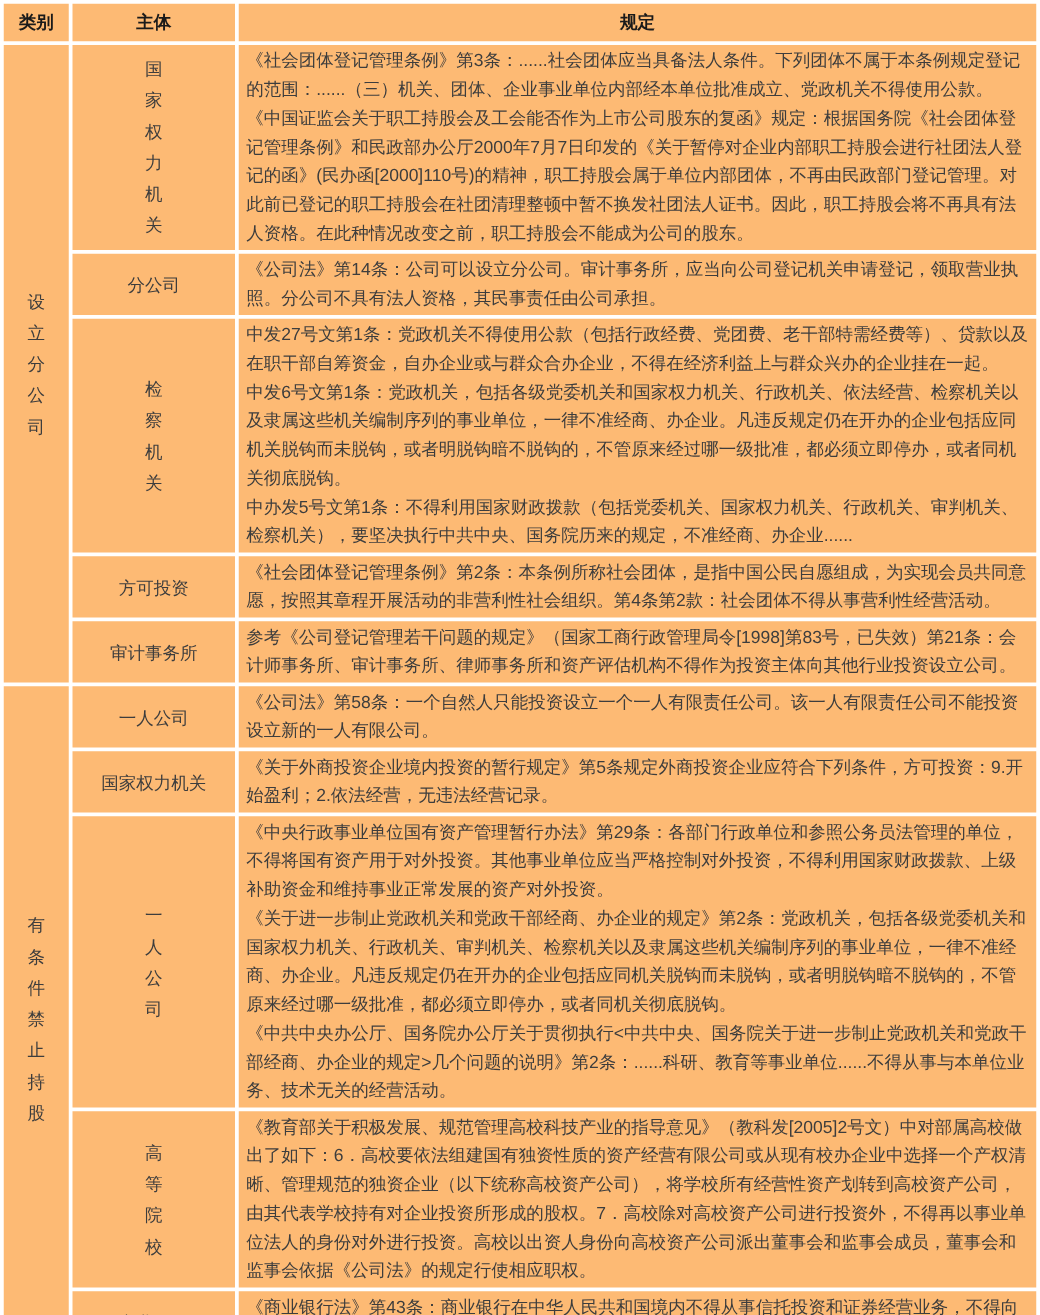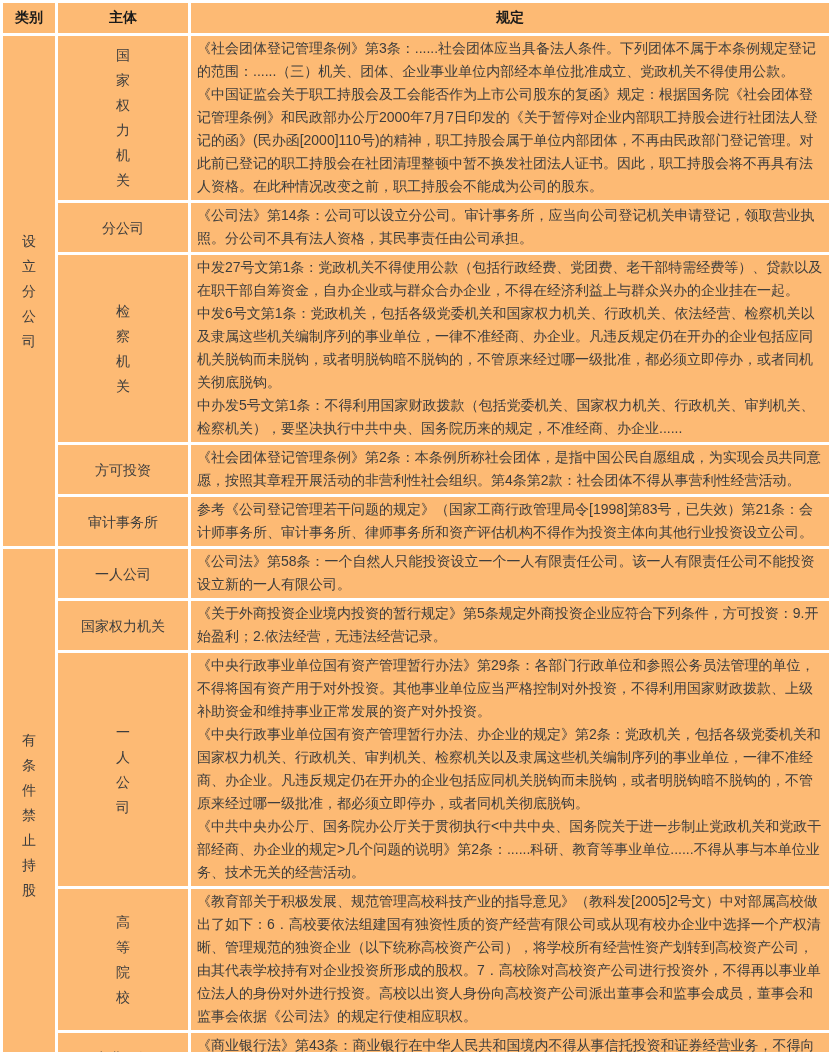--- a/index.html
+++ b/index.html
@@ -146,21 +146,21 @@
         <td class="cell-reg">
           <p>《关于外商投资企业境内投资的暂行规定》第5条规定外商投资企业应符合下列条件，方可投资：9.开始盈利；2.依法经营，无违法经营记录。</p>
         </td>
       </tr>
       <tr>
         <td class="cell-subject">
           <span class="vlabel">一人公司</span>
         </td>
         <td class="cell-reg">
           <p>《中央行政事业单位国有资产管理暂行办法》第29条：各部门行政单位和参照公务员法管理的单位，不得将国有资产用于对外投资。其他事业单位应当严格控制对外投资，不得利用国家财政拨款、上级补助资金和维持事业正常发展的资产对外投资。</p>
-          <p>《中央行政事业单位国有资产管理暂行办法、办企业的规定》第2条：党政机关，包括各级党委机关和国家权力机关、行政机关、审判机关、检察机关以及隶属这些机关编制序列的事业单位，一律不准经商、办企业。凡违反规定仍在开办的企业包括应同机关脱钩而未脱钩，或者明脱钩暗不脱钩的，不管原来经过哪一级批准，都必须立即停办，或者同机关彻底脱钩。</p>
+          <p>《关于进一步制止党政机关和党政干部经商、办企业的规定》第2条：党政机关，包括各级党委机关和国家权力机关、行政机关、审判机关、检察机关以及隶属这些机关编制序列的事业单位，一律不准经商、办企业。凡违反规定仍在开办的企业包括应同机关脱钩而未脱钩，或者明脱钩暗不脱钩的，不管原来经过哪一级批准，都必须立即停办，或者同机关彻底脱钩。</p>
           <p>《中共中央办公厅、国务院办公厅关于贯彻执行&lt;中共中央、国务院关于进一步制止党政机关和党政干部经商、办企业的规定&gt;几个问题的说明》第2条：......科研、教育等事业单位......不得从事与本单位业务、技术无关的经营活动。</p>
         </td>
       </tr>
       <tr>
         <td class="cell-subject">
           <span class="vlabel">高等院校</span>
         </td>
         <td class="cell-reg">
           <p>《教育部关于积极发展、规范管理高校科技产业的指导意见》（教科发[2005]2号文）中对部属高校做出了如下：6．高校要依法组建国有独资性质的资产经营有限公司或从现有校办企业中选择一个产权清晰、管理规范的独资企业（以下统称高校资产公司），将学校所有经营性资产划转到高校资产公司，由其代表学校持有对企业投资所形成的股权。7．高校除对高校资产公司进行投资外，不得再以事业单位法人的身份对外进行投资。高校以出资人身份向高校资产公司派出董事会和监事会成员，董事会和监事会依据《公司法》的规定行使相应职权。</p>
         </td>

